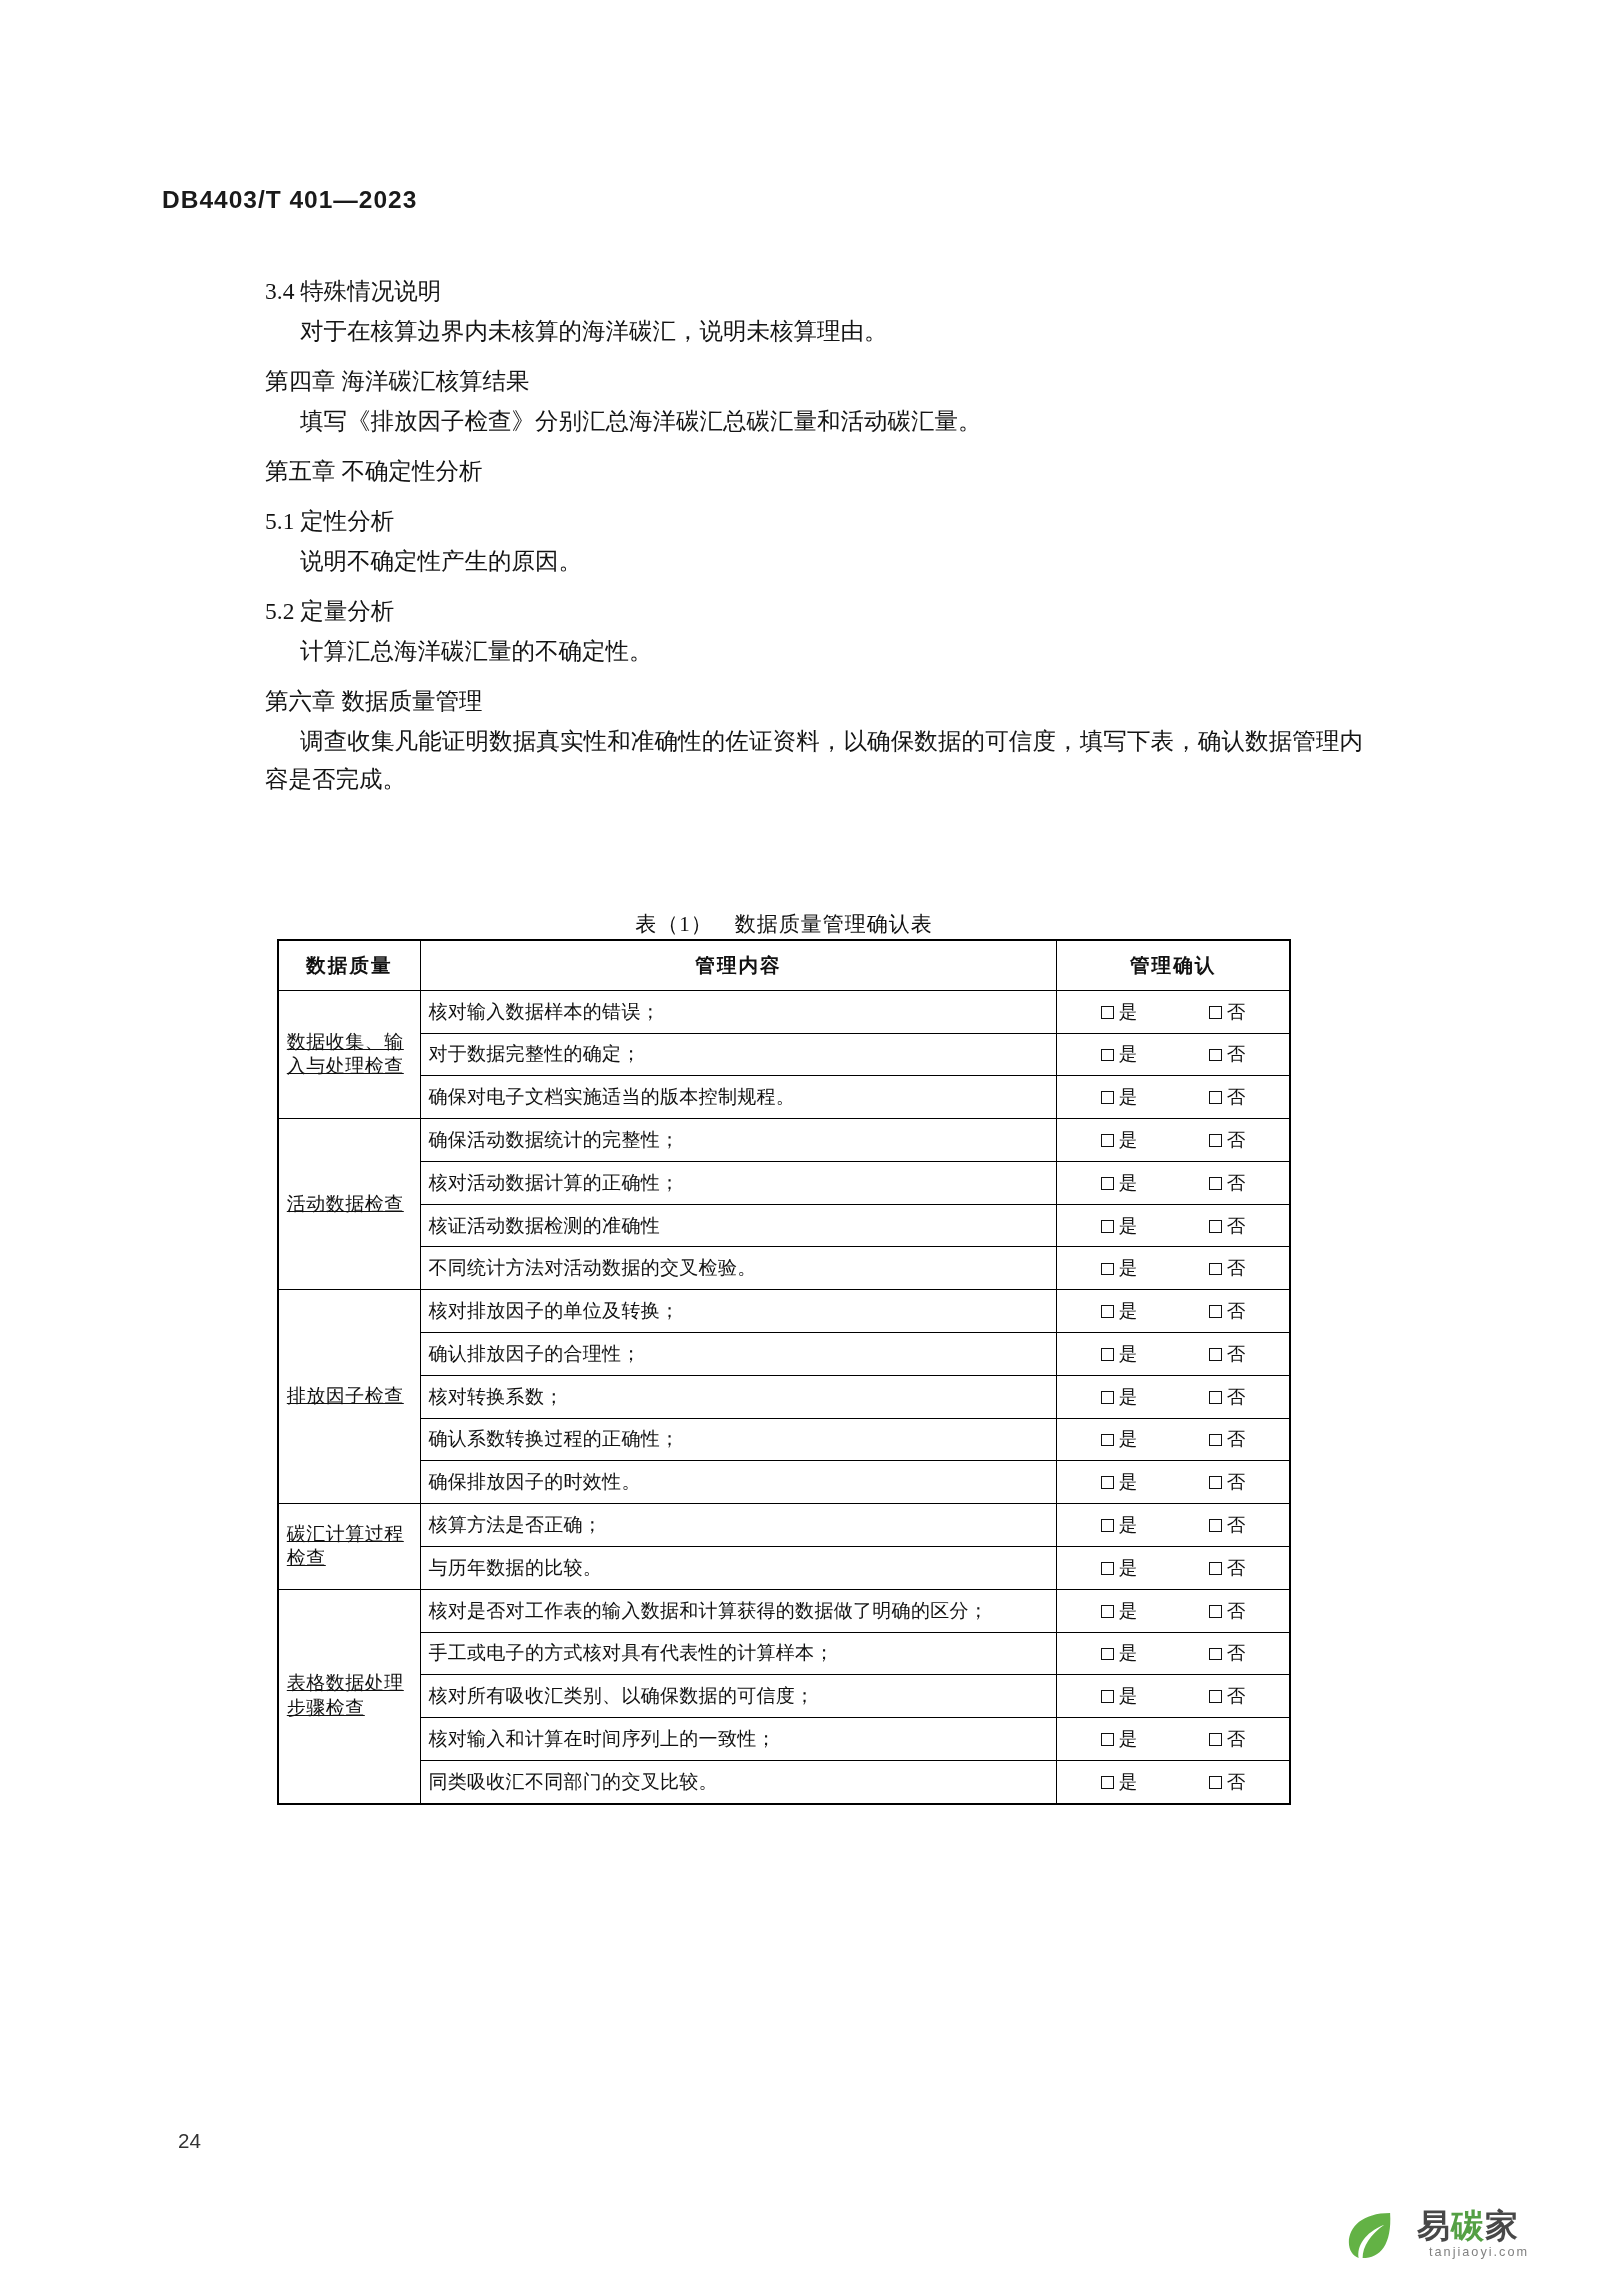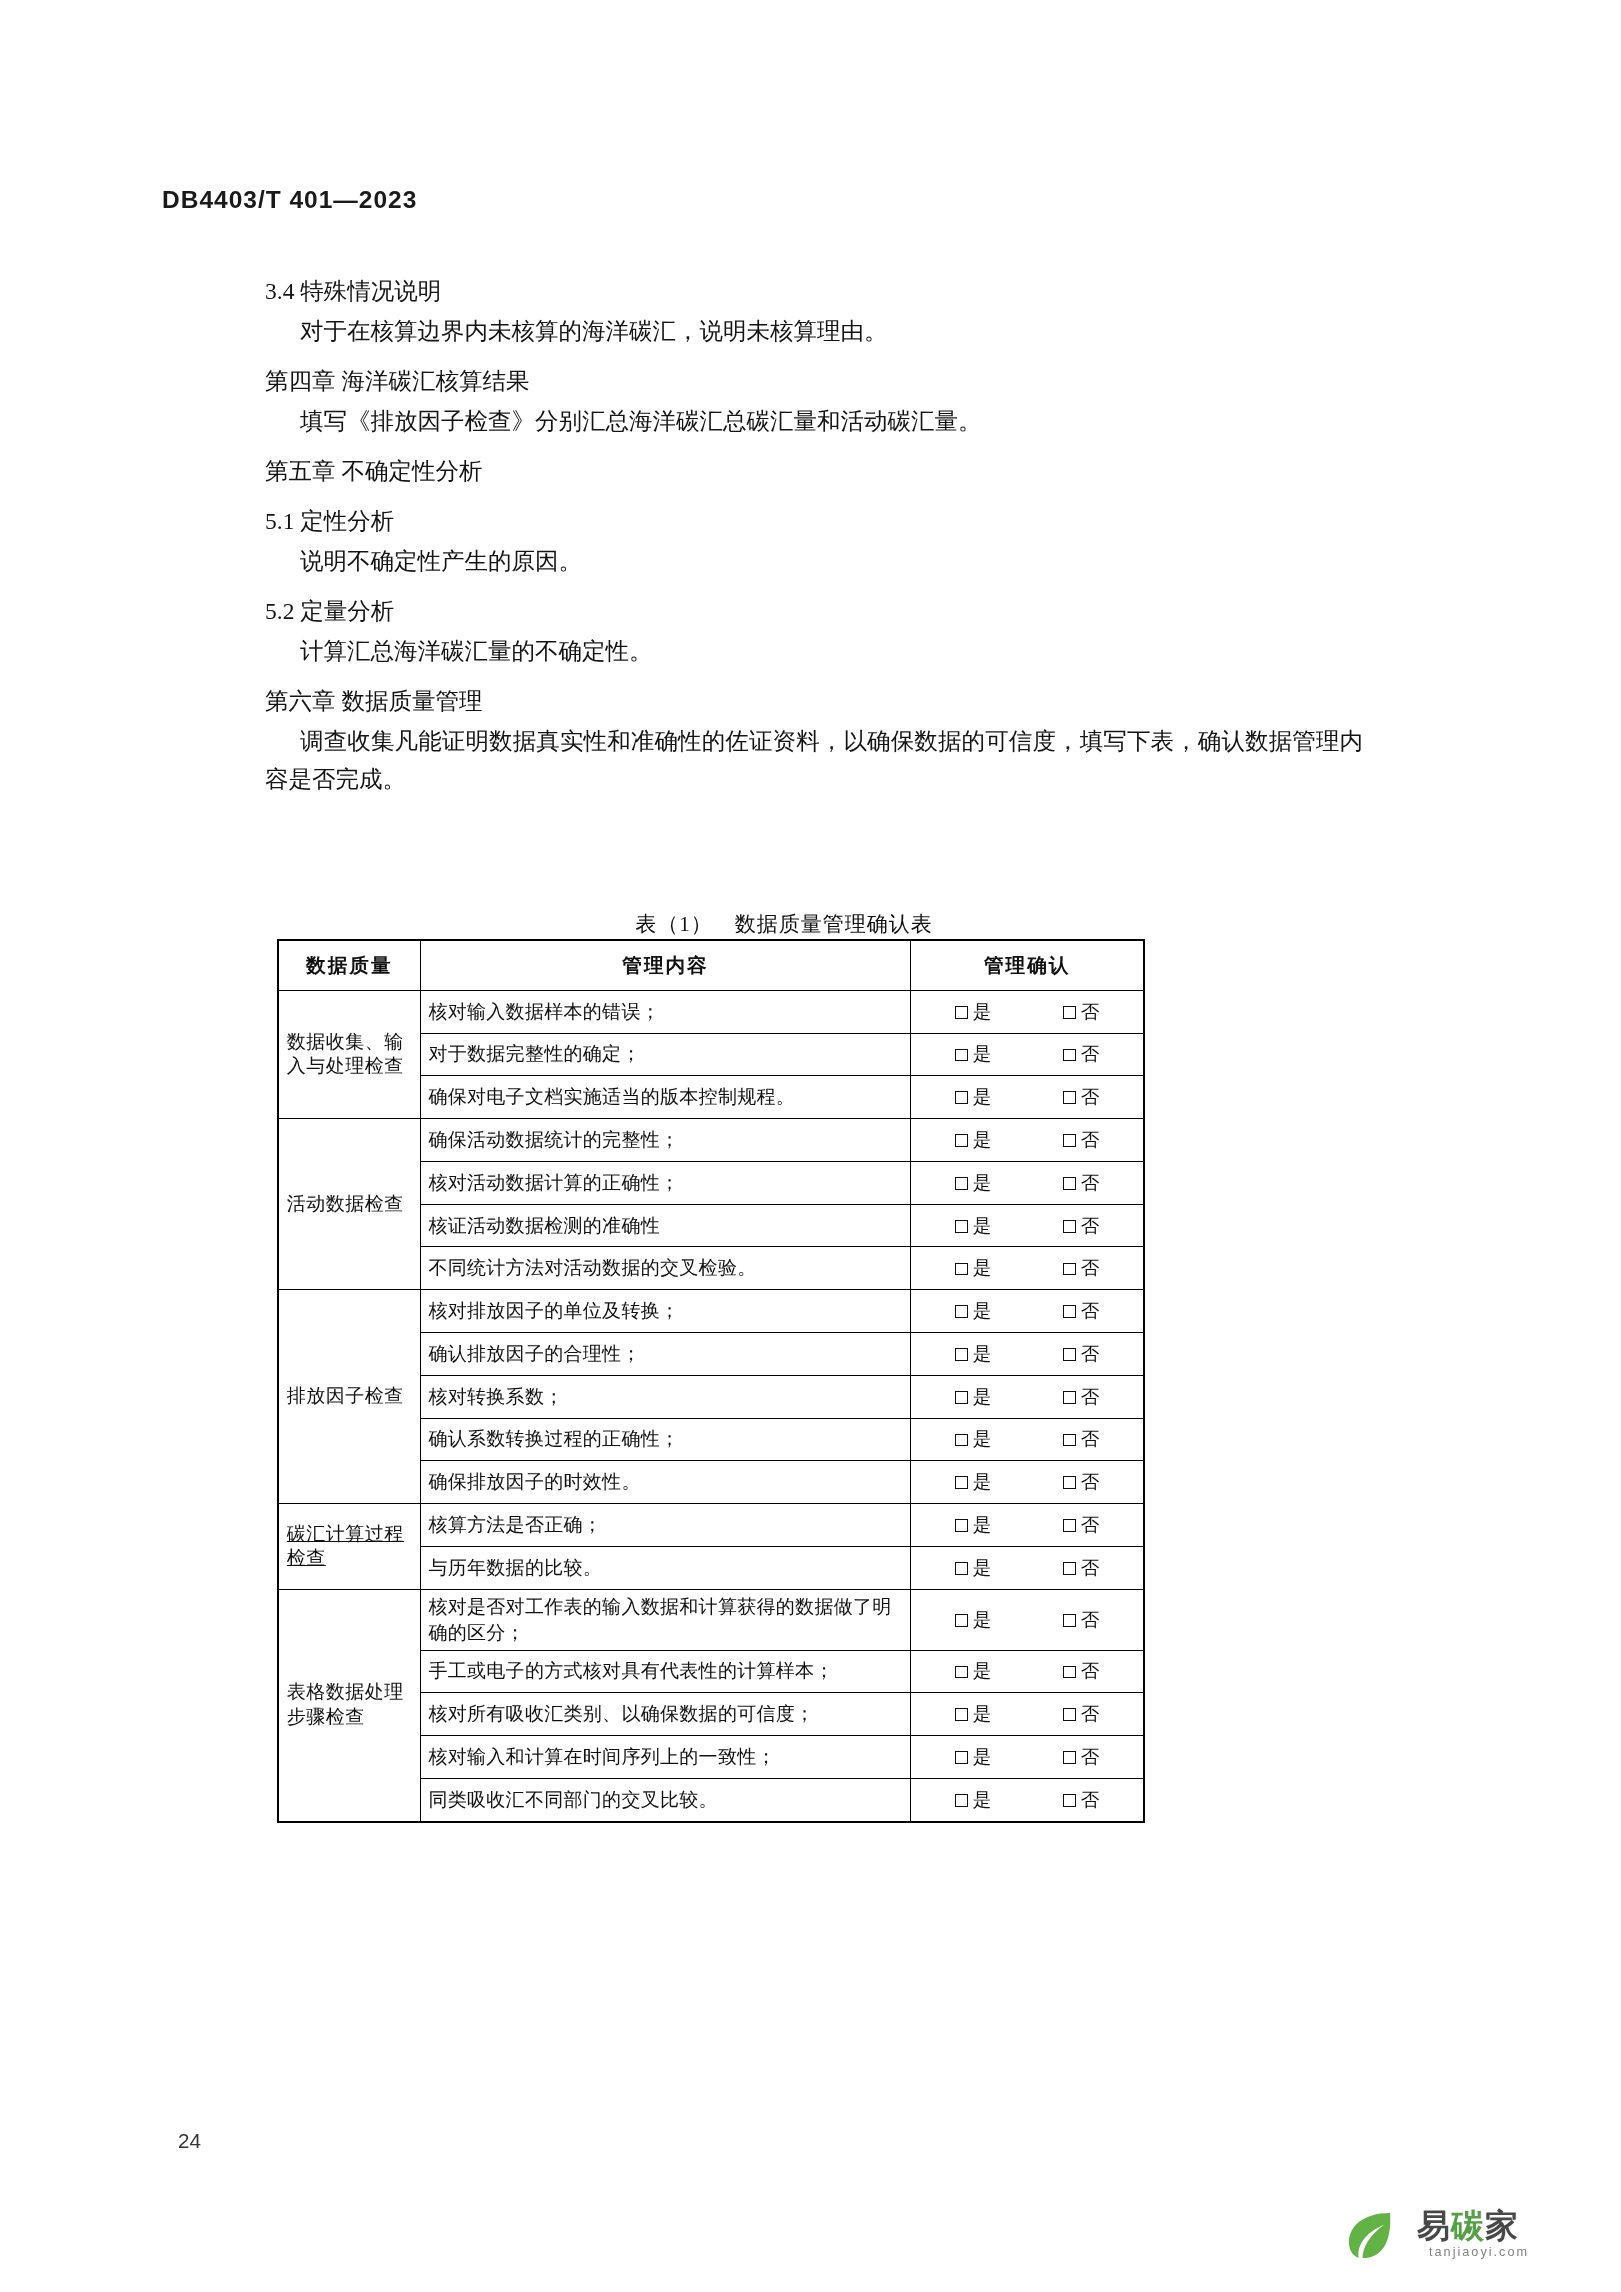--- a/index.html
+++ b/index.html
@@ -65,21 +65,21 @@
     letter-spacing: 1px;
   }
   .table-wrap {
     position: absolute;
     left: 277px;
     top: 894px;
     width: 1014px;
   }
   table.qt {
     border-collapse: collapse;
-    width: 868px;
+    width: 1014px;
     table-layout: fixed;
     font-size: 19px;
     color: #111;
   }
   table.qt td, table.qt th {
     border: 1px solid #000000;
     padding: 3.9px 7.8px;
     vertical-align: middle;
   }
   table.qt thead th {
@@ -91,20 +91,21 @@
   }
   .outer {
     border: 2px solid #000 !important;
   }
   td.cat {
     text-align: left;
     width: 125px;
     font-size: 19px;
     line-height: 1.3;
     letter-spacing: 0.5px;
+    text-decoration: underline;
   }
   td.desc {
     text-align: left;
     height: 34px;
     letter-spacing: 0.3px;
   }
   td.conf {
     width: 216px;
     padding: 0;
   }

